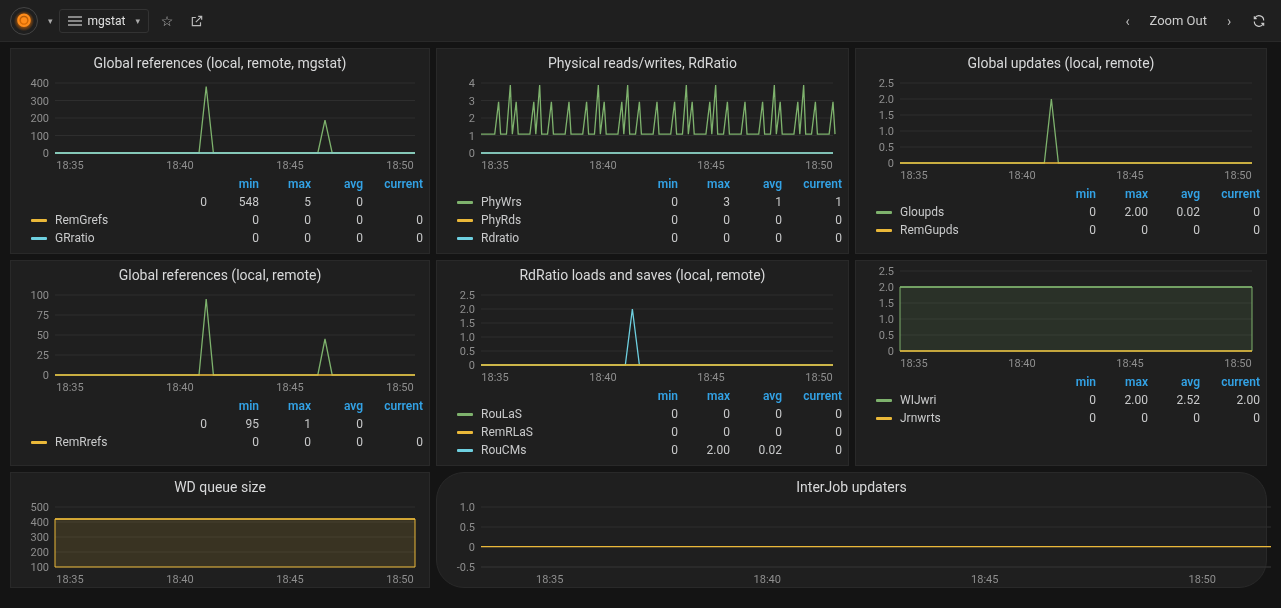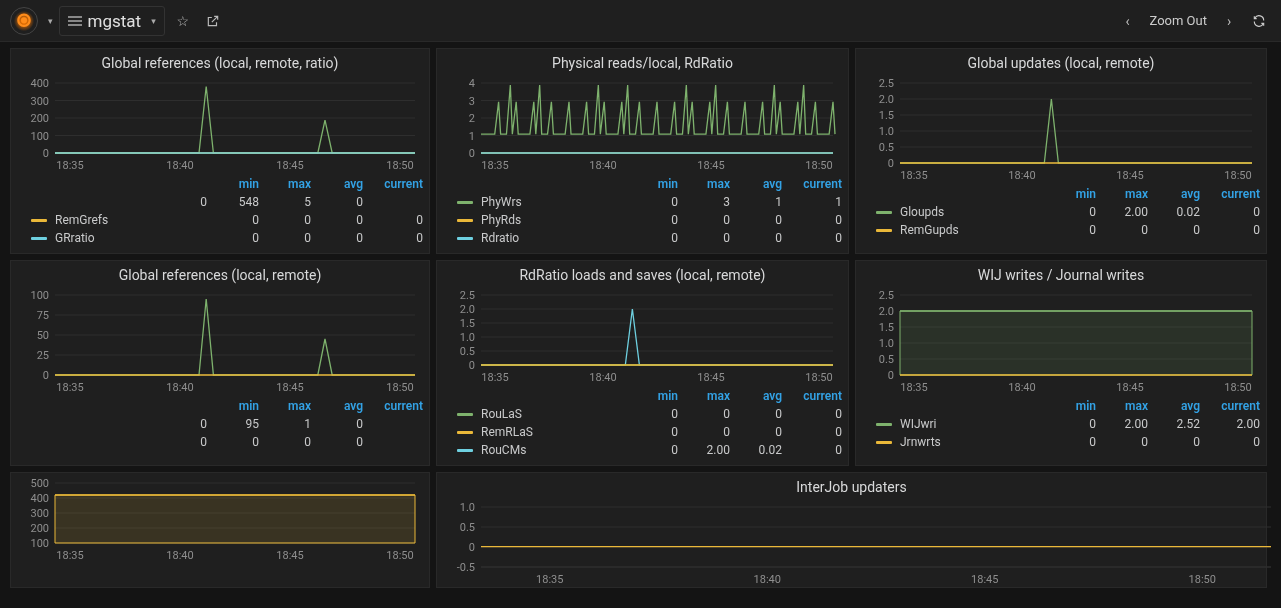--- a/index.html
+++ b/index.html
@@ -2,29 +2,29 @@
 <html><head>
 <meta charset="utf-8">
 <style>
 * { margin:0; padding:0; box-sizing:border-box; }
 body { background:#141414; font-family:Roboto,Arial,sans-serif; font-size:12px; color:#d8d9da; width:1281px; height:608px; overflow:hidden; }
 .topbar { height:42px; background:#1f1f1f; border-bottom:1px solid #292929; display:flex; align-items:center; padding:0 10px; gap:6px; }
 .logo { width:28px; height:28px; border-radius:50%; background:radial-gradient(circle,#ff7b00 10%,#1f1f1f 55%); display:flex; align-items:center; justify-content:center; border:1px solid #444; }
 .logo svg { width:18px; height:18px; }
 .caret { font-size:9px; color:#aaa; margin-left:4px; }
 .dashpick { display:flex; align-items:center; gap:6px; padding:4px 8px; border:1px solid #333; border-radius:3px; cursor:pointer; }
-.dashpick span.title { font-size:17px; color:#e0e0e0; }
+.dashpick span.title { font-size:12px; color:#e0e0e0; }
 .hbar-icon { display:flex; flex-direction:column; gap:2px; }
 .hbar-icon i { width:14px; height:2px; background:#888; }
 .tb-btn { width:24px; height:24px; display:flex; align-items:center; justify-content:center; cursor:pointer; color:#bbb; font-size:14px; }
 .spacer { flex:1; }
 .timebox { display:flex; align-items:flex-end; gap:4px; color:#ccc; font-size:13px; padding:0 4px; cursor:pointer; }
 .dashboard { padding:6px 10px; display:grid; grid-template-columns:420px 413px 412px; gap:6px; }
 .panel { background:#1f1f1f; border:1px solid #292929; }
-.panel.wide { grid-column:2/4; }
+.panel.wide { grid-column:2/4;border-radius:28px; }
 .ptitle { text-align:center; font-size:14px; color:#d8d9da; font-weight:400; padding:6px 0 2px; }
 .chart { position:relative; padding:4px 6px 2px 6px; }
 .chart svg { display:block; }
 .legend { padding:2px 6px 6px 20px; }
 .lhead, .lrow { display:grid; grid-template-columns:1fr 46px 46px 46px 54px; gap:6px; font-size:12px; line-height:18px; }
 .lhead { color:#33a2e5; font-weight:600; }
 .lrow { color:#c9cacb; }
 .lkey { display:flex; align-items:center; gap:8px; }
 .lswatch { width:16px; height:3px; border-radius:1px; }
 .num { text-align:right; }
@@ -67,21 +67,21 @@
   <div class="tb-btn">
     <svg width="14" height="14" viewBox="0 0 24 24" fill="none" stroke="#ccc" stroke-width="2">
         <path d="M20 11A8 8 0 0 0 5 7l-1 1M4 13a8 8 0 0 0 15 4l1-1"></path>
         <path d="M4 4v4h4M20 20v-4h-4"></path>
       </svg>
   </div>
 </div>
 
 <div class="dashboard" id="dashboard">
     <div class="panel">
-      <div class="ptitle">Global references (local, remote, ratio)</div>
+      <div class="ptitle">Global references (local, remote, mgstat)</div>
     <div class="chart">
         <svg width="404" height="94">
           <g transform="translate(38,6)">
             <g class="grid">
               <line x1="0" y1="70" x2="360" y2="70"></line>
               <line x1="0" y1="52.5" x2="360" y2="52.5"></line>
               <line x1="0" y1="35" x2="360" y2="35"></line>
               <line x1="0" y1="17.5" x2="360" y2="17.5"></line>
               <line x1="0" y1="0" x2="360" y2="0"></line>
             </g>
@@ -131,21 +131,21 @@
         <div class="lrow">
         <span class="lkey"><span class="lswatch" style="background:#6ed0e0"></span>GRratio</span>
         <span class="num">0</span>
           <span class="num">0</span>
           <span class="num">0</span>
           <span class="num">0</span>
         </div>
       </div>
     </div>
     <div class="panel">
-      <div class="ptitle">Physical reads/local, RdRatio</div>
+      <div class="ptitle">Physical reads/writes, RdRatio</div>
     <div class="chart">
         <svg width="396" height="94">
           <g transform="translate(38,6)">
             <g class="grid">
               <line x1="0" y1="70" x2="352" y2="70"></line>
               <line x1="0" y1="52.5" x2="352" y2="52.5"></line>
               <line x1="0" y1="35" x2="352" y2="35"></line>
               <line x1="0" y1="17.5" x2="352" y2="17.5"></line>
               <line x1="0" y1="0" x2="352" y2="0"></line>
             </g>
@@ -302,20 +302,21 @@
           <span class="num">avg</span>
           <span class="num">current</span>
         </div>
         <div class="lrow">
         <span class="num">0</span>
           <span class="num">95</span>
           <span class="num">1</span>
           <span class="num">0</span>
         </div>
         <div class="lrow">
+        <span class="lkey"><span class="lswatch" style="background:#eab839"></span>RemRrefs</span>
         <span class="num">0</span>
           <span class="num">0</span>
           <span class="num">0</span>
           <span class="num">0</span>
         </div>
       </div>
     </div>
     <div class="panel">
       <div class="ptitle">RdRatio loads and saves (local, remote)</div>
     <div class="chart">
@@ -377,21 +378,20 @@
         <div class="lrow">
         <span class="lkey"><span class="lswatch" style="background:#6ed0e0"></span>RouCMs</span>
         <span class="num">0</span>
           <span class="num">2.00</span>
           <span class="num">0.02</span>
           <span class="num">0</span>
         </div>
       </div>
     </div>
     <div class="panel">
-      <div class="ptitle">WIJ writes / Journal writes</div>
     <div class="chart">
         <svg width="396" height="104">
           <g transform="translate(38,6)">
             <g class="grid">
               <line x1="0" y1="80" x2="352" y2="80"></line>
               <line x1="0" y1="64" x2="352" y2="64"></line>
               <line x1="0" y1="48" x2="352" y2="48"></line>
               <line x1="0" y1="32" x2="352" y2="32"></line>
               <line x1="0" y1="16" x2="352" y2="16"></line>
               <line x1="0" y1="0" x2="352" y2="0"></line>
@@ -437,20 +437,21 @@
         <div class="lrow">
         <span class="lkey"><span class="lswatch" style="background:#eab839"></span>Jrnwrts</span>
         <span class="num">0</span>
           <span class="num">0</span>
           <span class="num">0</span>
           <span class="num">0</span>
         </div>
       </div>
     </div>
     <div class="panel">
+      <div class="ptitle">WD queue size</div>
     <div class="chart">
         <svg width="404" height="84">
           <g transform="translate(38,6)">
             <g class="grid">
               <line x1="0" y1="60" x2="360" y2="60"></line>
               <line x1="0" y1="45" x2="360" y2="45"></line>
               <line x1="0" y1="30" x2="360" y2="30"></line>
               <line x1="0" y1="15" x2="360" y2="15"></line>
               <line x1="0" y1="0" x2="360" y2="0"></line>
             </g>

